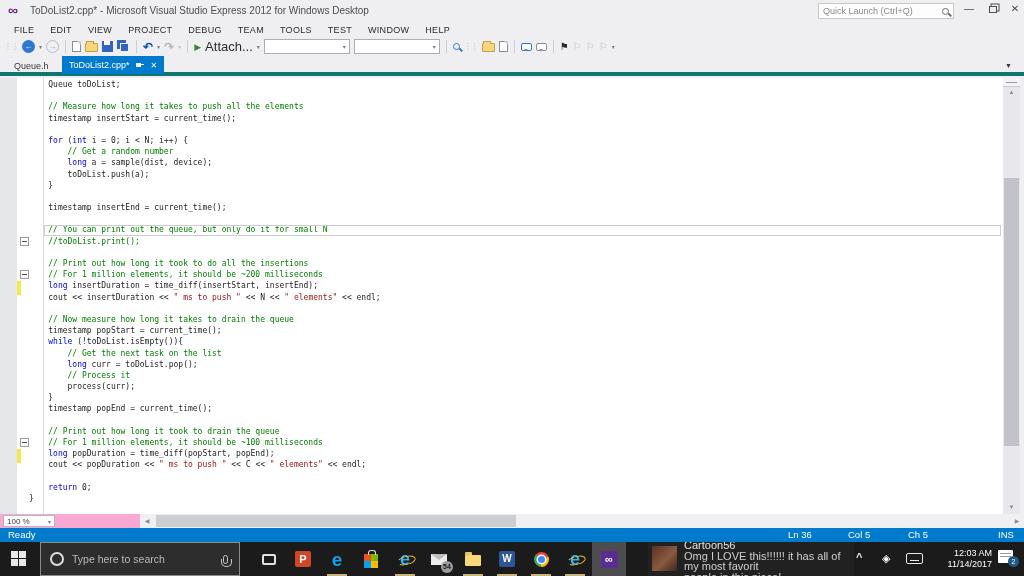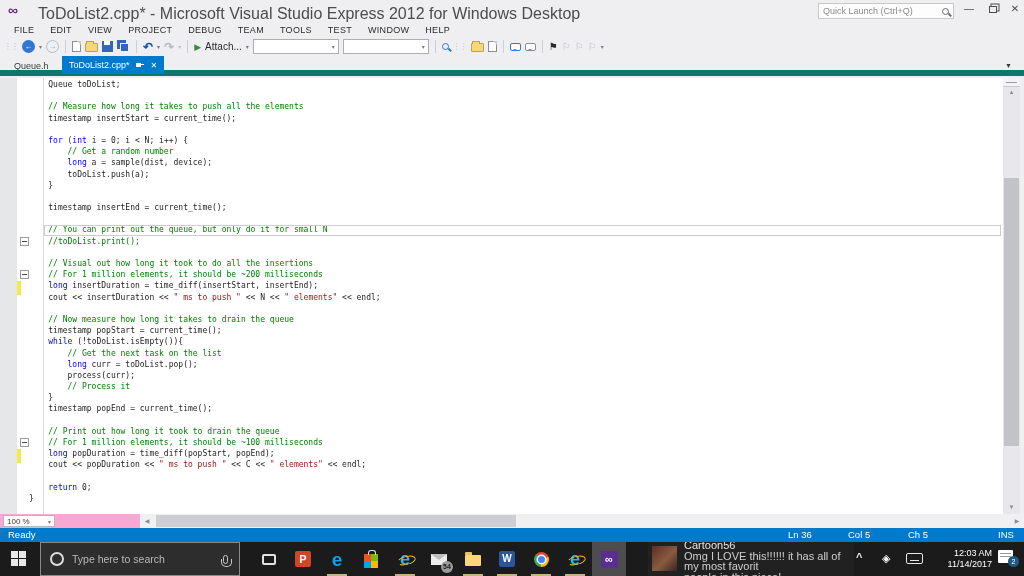--- a/index.html
+++ b/index.html
@@ -3,21 +3,21 @@
 <meta charset="utf-8">
 <style>
   * { margin:0; padding:0; box-sizing:border-box; }
   html,body { width:1024px; height:576px; overflow:hidden; }
   body { font-family:"Liberation Sans", sans-serif; background:#efeff2; position:relative; }
   .screen { position:absolute; inset:0; width:1024px; height:576px; }
 
   
   .titlebar { position:absolute; left:0; top:0; width:1024px; height:22px; background:#efeff2; }
   .vs-logo { position:absolute; left:8px; top:2px; font-size:14px; font-weight:bold; color:#68217a; }
-  .title-text { position:absolute; left:38px; top:5px; font-size:16px; color:#4c4c4c; }
+  .title-text { position:absolute; left:30px; top:5px; font-size:10px; color:#4c4c4c; }
   .quick-launch { position:absolute; left:818px; top:3px; width:136px; height:16px; background:#fdfdfd; border:1px solid #c8c8c8; display:flex; align-items:center; padding:0 4px; }
   .quick-launch .ph { font-size:9px; color:#8a8a8a; flex:1; }
   .mag { width:7px; height:7px; border:1.5px solid #6d6d6d; border-radius:50%; position:relative; }
   .mag::after { content:""; position:absolute; left:5px; top:5px; width:4px; height:1.5px; background:#6d6d6d; transform:rotate(45deg); }
   .winbtn { position:absolute; top:0; width:22px; height:18px; text-align:center; font-size:10px; color:#4c4c4c; line-height:18px; }
   .btn-min { left:958px; }
   .btn-restore { left:982px; }
   .restore-glyph { display:inline-block; width:8px; height:7px; border:1px solid #4c4c4c; background:#efeff2; box-shadow:2px -2px 0 -0.5px #efeff2, 2px -2px 0 0.5px #4c4c4c; margin-top:6px; }
   .btn-close { left:1004px; }
 
@@ -39,33 +39,33 @@
   .ic-folder-o { width:13px; height:9px; background:#f7d77c; border:1px solid #c3a04a; border-radius:1px; position:relative; margin-top:2px; }
   .ic-folder-o::before { content:""; position:absolute; left:0; top:-3px; width:6px; height:2px; background:#f7d77c; border:1px solid #c3a04a; border-bottom:none; }
   .ic-save { width:11px; height:11px; background:#3465bd; position:relative; }
   .ic-save::after { content:""; position:absolute; left:2px; top:0; width:6px; height:4px; background:#fff; }
   .ic-saveall { position:relative; width:13px; height:13px; }
   .ic-saveall .s1 { position:absolute; left:0; top:0; width:9px; height:9px; background:#3465bd; }
   .ic-saveall .s2 { position:absolute; left:3px; top:3px; width:9px; height:9px; background:#3465bd; border:1px solid #eef0f4; }
   .undo { font-size:12px; color:#1353b4; font-weight:bold; line-height:12px; }
   .redo { font-size:12px; color:#b8bac2; font-weight:bold; line-height:12px; }
   .play { color:#388a34; font-size:9px; }
-  .attach-lbl { font-size:10px; color:#2b2b2b; }
+  .attach-lbl { font-size:13px; color:#2b2b2b; }
   .combo { width:86px; height:15px; background:#fff; border:1px solid #adaeb5; display:flex; align-items:center; justify-content:flex-end; padding-right:3px; }
   .ic-mag-blue { width:7px; height:7px; border:1.5px solid #2f77d1; border-radius:50%; position:relative; }
   .ic-mag-blue::after { content:""; position:absolute; left:5px; top:5px; width:4px; height:1.5px; background:#2f77d1; transform:rotate(45deg); }
   .flag { font-size:10px; line-height:10px; }
   .flag.on { color:#2b2b2b; }
   .flag.off { color:#c0c2ca; }
   .bubble { width:11px; height:8px; border:1px solid #8a8d94; border-radius:2px; position:relative; background:#fff; }
   .bubble::after { content:""; position:absolute; left:2px; bottom:-3px; border:2px solid transparent; border-top-color:#8a8d94; }
   .bubble.blue { border-color:#2f77d1; }
 
   
-  .tabstrip { position:absolute; left:0; top:56px; width:1024px; height:20px; border-bottom:6px solid #0f766e; }
+  .tabstrip { position:absolute; left:0; top:56px; width:1024px; height:20px; border-bottom:4px solid #0f766e; }
   .tab { position:absolute; top:2px; height:16px; font-size:9px; display:flex; align-items:center; }
   .tab.inactive { left:4px; padding:0 10px; color:#3b3b3b; }
   .tab.active { left:62px; top:0; height:18px; background:#007acc; color:#fff; padding:0 7px; gap:6px; }
   .pin-icon { position:relative; width:9px; height:9px; }
   .pin-icon::before { content:""; position:absolute; left:0px; top:2px; width:5px; height:4px; background:#fff; }
   .pin-icon::after { content:""; position:absolute; left:5px; top:3.5px; width:3px; height:1px; background:#fff; }
   .tab-close { font-size:8px; color:#fff; }
   .doc-caret { position:absolute; right:12px; top:6px; font-size:7px; color:#3b3b3b; }
 
   
@@ -243,32 +243,32 @@
         <div class="code-line"><span class="tok-c">        // Get a random number</span></div>
         <div class="code-line"><span class="tok-p">        </span><span class="tok-k">long</span><span class="tok-p"> a = sample(dist, device);</span></div>
         <div class="code-line"><span class="tok-p">        toDoList.push(a);</span></div>
         <div class="code-line"><span class="tok-p">    }</span></div>
         <div class="code-line"></div>
         <div class="code-line"><span class="tok-p">    timestamp insertEnd = current_time();</span></div>
         <div class="code-line"></div>
         <div class="code-line"><span class="tok-c">    // You can print out the queue, but only do it for small N</span></div>
         <div class="code-line"><span class="tok-c">    //toDoList.print();</span></div>
         <div class="code-line"></div>
-        <div class="code-line"><span class="tok-c">    // Visual out how long it took to do all the insertions</span></div>
+        <div class="code-line"><span class="tok-c">    // Print out how long it took to do all the insertions</span></div>
         <div class="code-line"><span class="tok-c">    // For 1 million elements, it should be ~200 milliseconds</span></div>
         <div class="code-line"><span class="tok-p">    </span><span class="tok-k">long</span><span class="tok-p"> insertDuration = time_diff(insertStart, insertEnd);</span></div>
         <div class="code-line"><span class="tok-p">    cout &lt;&lt; insertDuration &lt;&lt; </span><span class="tok-s">" ms to push "</span><span class="tok-p"> &lt;&lt; N &lt;&lt; </span><span class="tok-s">" elements"</span><span class="tok-p"> &lt;&lt; endl;</span></div>
         <div class="code-line"></div>
         <div class="code-line"><span class="tok-c">    // Now measure how long it takes to drain the queue</span></div>
         <div class="code-line"><span class="tok-p">    timestamp popStart = current_time();</span></div>
         <div class="code-line"><span class="tok-p">    </span><span class="tok-k">while</span><span class="tok-p"> (!toDoList.isEmpty()){</span></div>
         <div class="code-line"><span class="tok-c">        // Get the next task on the list</span></div>
         <div class="code-line"><span class="tok-p">        </span><span class="tok-k">long</span><span class="tok-p"> curr = toDoList.pop();</span></div>
+        <div class="code-line"><span class="tok-c">        // Process it</span></div>
         <div class="code-line"><span class="tok-p">        process(curr);</span></div>
-        <div class="code-line"><span class="tok-c">        // Process it</span></div>
         <div class="code-line"><span class="tok-p">    }</span></div>
         <div class="code-line"><span class="tok-p">    timestamp popEnd = current_time();</span></div>
         <div class="code-line"></div>
         <div class="code-line"><span class="tok-c">    // Print out how long it took to drain the queue</span></div>
         <div class="code-line"><span class="tok-c">    // For 1 million elements, it should be ~100 milliseconds</span></div>
         <div class="code-line"><span class="tok-p">    </span><span class="tok-k">long</span><span class="tok-p"> popDuration = time_diff(popStart, popEnd);</span></div>
         <div class="code-line"><span class="tok-p">    cout &lt;&lt; popDuration &lt;&lt; </span><span class="tok-s">" ms to push "</span><span class="tok-p"> &lt;&lt; C &lt;&lt; </span><span class="tok-s">" elements"</span><span class="tok-p"> &lt;&lt; endl;</span></div>
         <div class="code-line"></div>
         <div class="code-line"><span class="tok-p">    </span><span class="tok-k">return</span><span class="tok-p"> 0;</span></div>
         <div class="code-line"><span class="tok-p">}</span></div>

